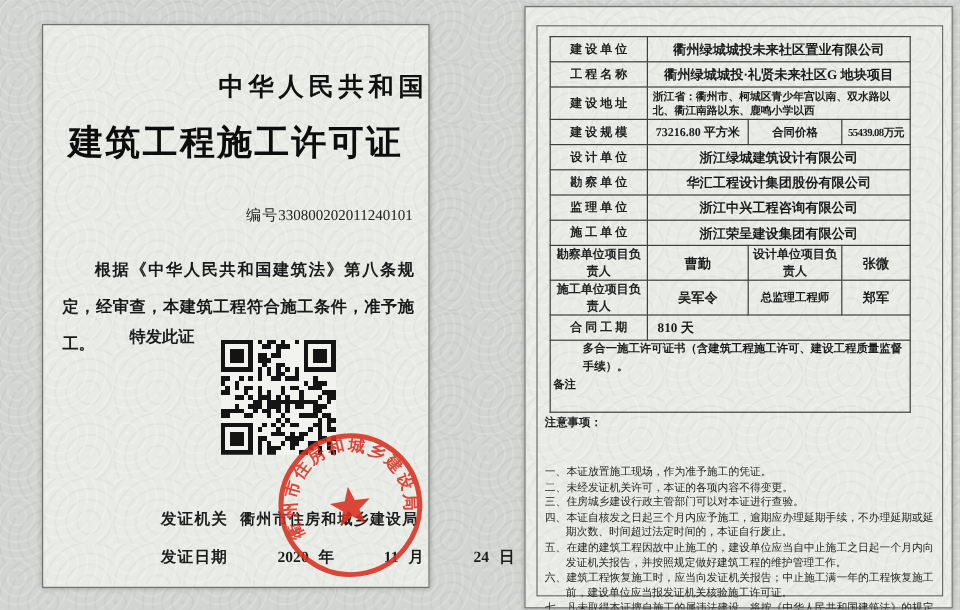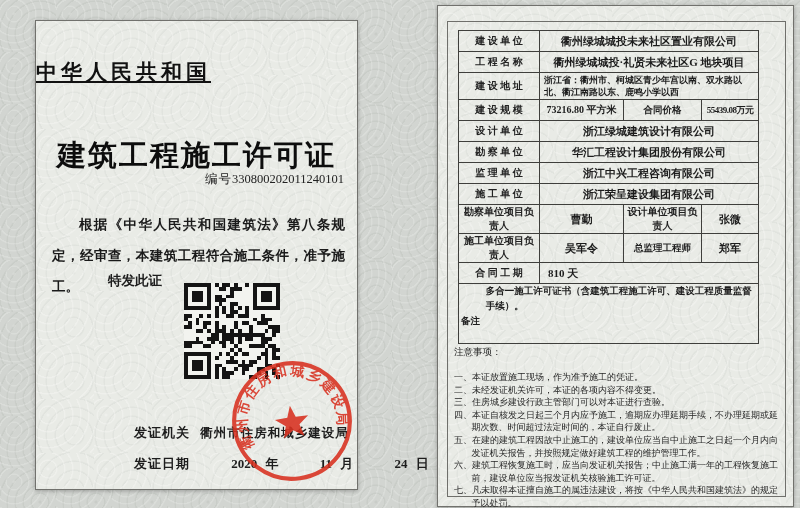--- a/index.html
+++ b/index.html
@@ -19,24 +19,24 @@
     background-image:
       repeating-radial-gradient(circle at 12px 16px, rgba(255,255,255,.25) 0 1px, rgba(0,0,0,0) 2px 8px),
       repeating-radial-gradient(circle at 38px 36px, rgba(156,162,154,.10) 0 1px, rgba(0,0,0,0) 2px 9px);
     background-size:58px 54px;
     border:1px solid #71716d;
     box-shadow:0 1px 4px rgba(0,0,0,.28);
     box-sizing:border-box;
   }
   
   #left-page{left:35px;top:20px;width:323px;height:470px;}
-  .lp-country{position:absolute;top:37px;left:0;right:0;text-align:left;
-    font-family:"Liberation Sans",sans-serif;font-weight:bold;font-size:21px;letter-spacing:4px;color:#111;text-decoration:underline;}
+  .lp-country{position:absolute;top:37px;left:0;right:0;text-align:right;
+    font-family:"Liberation Sans",sans-serif;font-weight:bold;font-size:21px;letter-spacing:4px;color:#111;}
   .lp-title{position:absolute;top:78px;left:0;right:0;text-align:center;
-    font-family:"Liberation Sans",sans-serif;font-weight:bold;font-size:29px;letter-spacing:2px;color:#0d0d0d;margin-top:37px;}
+    font-family:"Liberation Sans",sans-serif;font-weight:bold;font-size:29px;letter-spacing:2px;color:#0d0d0d;}
   .lp-serial{position:absolute;top:150px;left:0;right:13px;text-align:right;font-size:12.5px;color:#222;}
   .lp-serial .lbl{font-weight:normal;letter-spacing:1px;}
   .lp-body{position:absolute;top:188px;left:16px;right:12px;
     font-size:13.5px;font-weight:700;line-height:31px;text-indent:2em;color:#1a1a1a;text-align:justify;}
   .lp-grant{position:absolute;top:251px;left:72px;font-size:13.5px;font-weight:700;}
   .lp-qr{position:absolute;top:262px;left:148px;width:96px;height:96px;line-height:0;}
   .lp-issuer{position:absolute;top:403px;left:98px;font-size:13px;white-space:nowrap;}
   .lp-issuer .lbl,.lp-date .lbl{font-weight:bold;letter-spacing:1px;}
   .lp-issuer .val{margin-left:7px;font-weight:600;font-size:12.5px;letter-spacing:1px;}
   .lp-date{position:absolute;top:434px;left:98px;font-size:13px;white-space:nowrap;}
@@ -55,21 +55,21 @@
   td.val.addr{font-size:9px;text-align:left;line-height:12px;padding:1px 4px;font-weight:600;}
   td.val.num{font-size:10px;}
   td.val.price{font-size:9px;letter-spacing:-0.5px;}
   td.lbl2{text-align:center;font-size:9.5px;font-weight:600;}
   td.val.name{font-size:11px;}
   td.val.left{text-align:left;padding-left:8px;}
   td.remark-cell{vertical-align:top;font-size:9.5px;font-weight:600;padding:3px 6px;}
   .remark-line1{padding-left:2.6em;line-height:15px;}
   .remark-line2{line-height:15px;}
   .rp-notes{position:absolute;left:16px;top:340px;width:324px;}
-  .notes-title{font-size:9.5px;font-weight:normal;margin-bottom:12px;}
+  .notes-title{font-size:9.5px;font-weight:bold;margin-bottom:28px;}
   .note-item{font-size:9px;line-height:12.6px;padding-left:1.95em;text-indent:-1.95em;
     color:#262626;font-weight:500;text-align:justify;}
 </style>
 </head>
 <body>
 
 <div id="left-page" class="page">
   <div class="lp-country">中华人民共和国</div>
   <div class="lp-title">建筑工程施工许可证</div>
   <div class="lp-serial">

